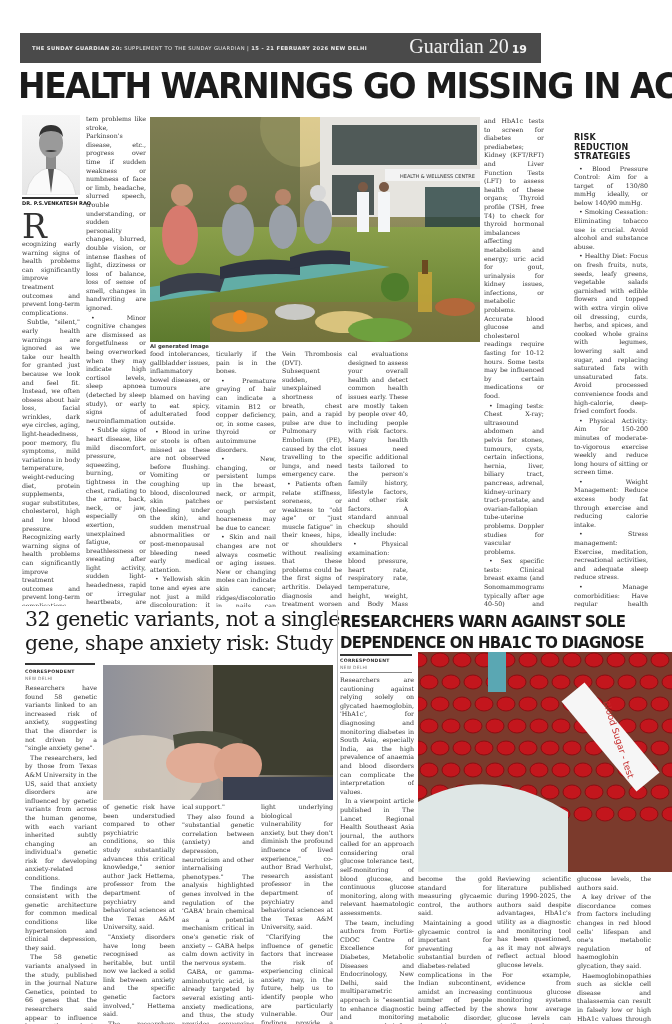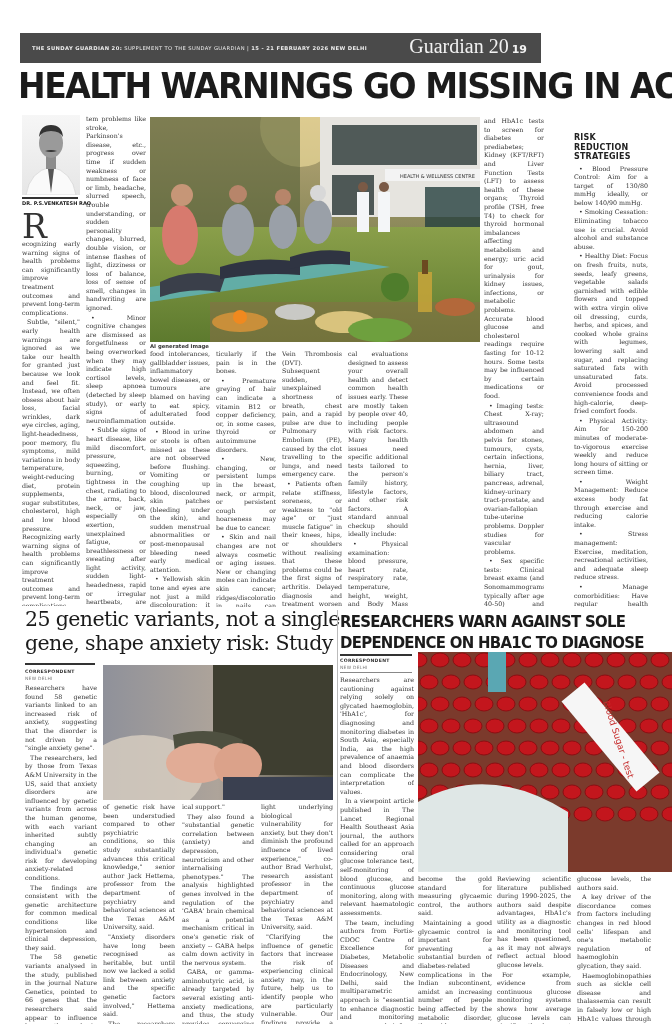--- a/index.html
+++ b/index.html
@@ -167,21 +167,21 @@
   <p>• Blood Pressure Control: Aim for a target of 130/80 mmHg ideally, or below 140/90 mmHg.</p>
   <p>• Smoking Cessation: Eliminating tobacco use is crucial. Avoid alcohol and substance abuse.</p>
   <p>• Healthy Diet: Focus on fresh fruits, nuts, seeds, leafy greens, vegetable salads garnished with edible flowers and topped with extra virgin olive oil dressing, curds, herbs, and spices, and cooked whole grains with legumes, lowering salt and sugar, and replacing saturated fats with unsaturated fats. Avoid processed convenience foods and high-calorie, deep-fried comfort foods.</p>
   <p>• Physical Activity: Aim for 150-200 minutes of moderate-to-vigorous exercise weekly and reduce long hours of sitting or screen time.</p>
   <p>• Weight Management: Reduce excess body fat through exercise and reducing calorie intake.</p>
   <p>• Stress management: Exercise, meditation, recreational activities, and adequate sleep reduce stress.</p>
   <p>• Manage comorbidities: Have regular health checkups if you have diabetes, dyslipidaemia, hypothyroidism, etc.</p>
 
 </div>
 
-<div class="abs h2-serif">25 genetic variants, not a single gene, shape anxiety risk: Study</div>
+<div class="abs h2-serif">32 genetic variants, not a single gene, shape anxiety risk: Study</div>
 <div class="abs byline-rule" style="left:25px;top:663px;width:70px;"></div>
 <div class="abs byline" style="left:25px;top:669px;">CORRESPONDENT</div>
 <div class="abs byline-loc" style="left:25px;top:676px;">NEW DELHI</div>
 
 <div class="abs col" style="left:25px;top:684px;width:72px;height:340px;">
   <p class="noind">Researchers have found 58 genetic variants linked to an increased risk of anxiety, suggesting that the disorder is not driven by a "single anxiety gene".</p>
   <p>The researchers, led by those from Texas A&amp;M University in the US, said that anxiety disorders are influenced by genetic variants from across the human genome, with each variant inherited subtly changing an individual's genetic risk for developing anxiety-related conditions.</p>
   <p>The findings are consistent with the genetic architecture for common medical conditions like hypertension and clinical depression, they said.</p>
   <p>The 58 genetic variants analysed in the study, published in the journal Nature Genetics, pointed to 66 genes that the researchers said appear to influence how the brain responds to stress and threat.</p>
 

